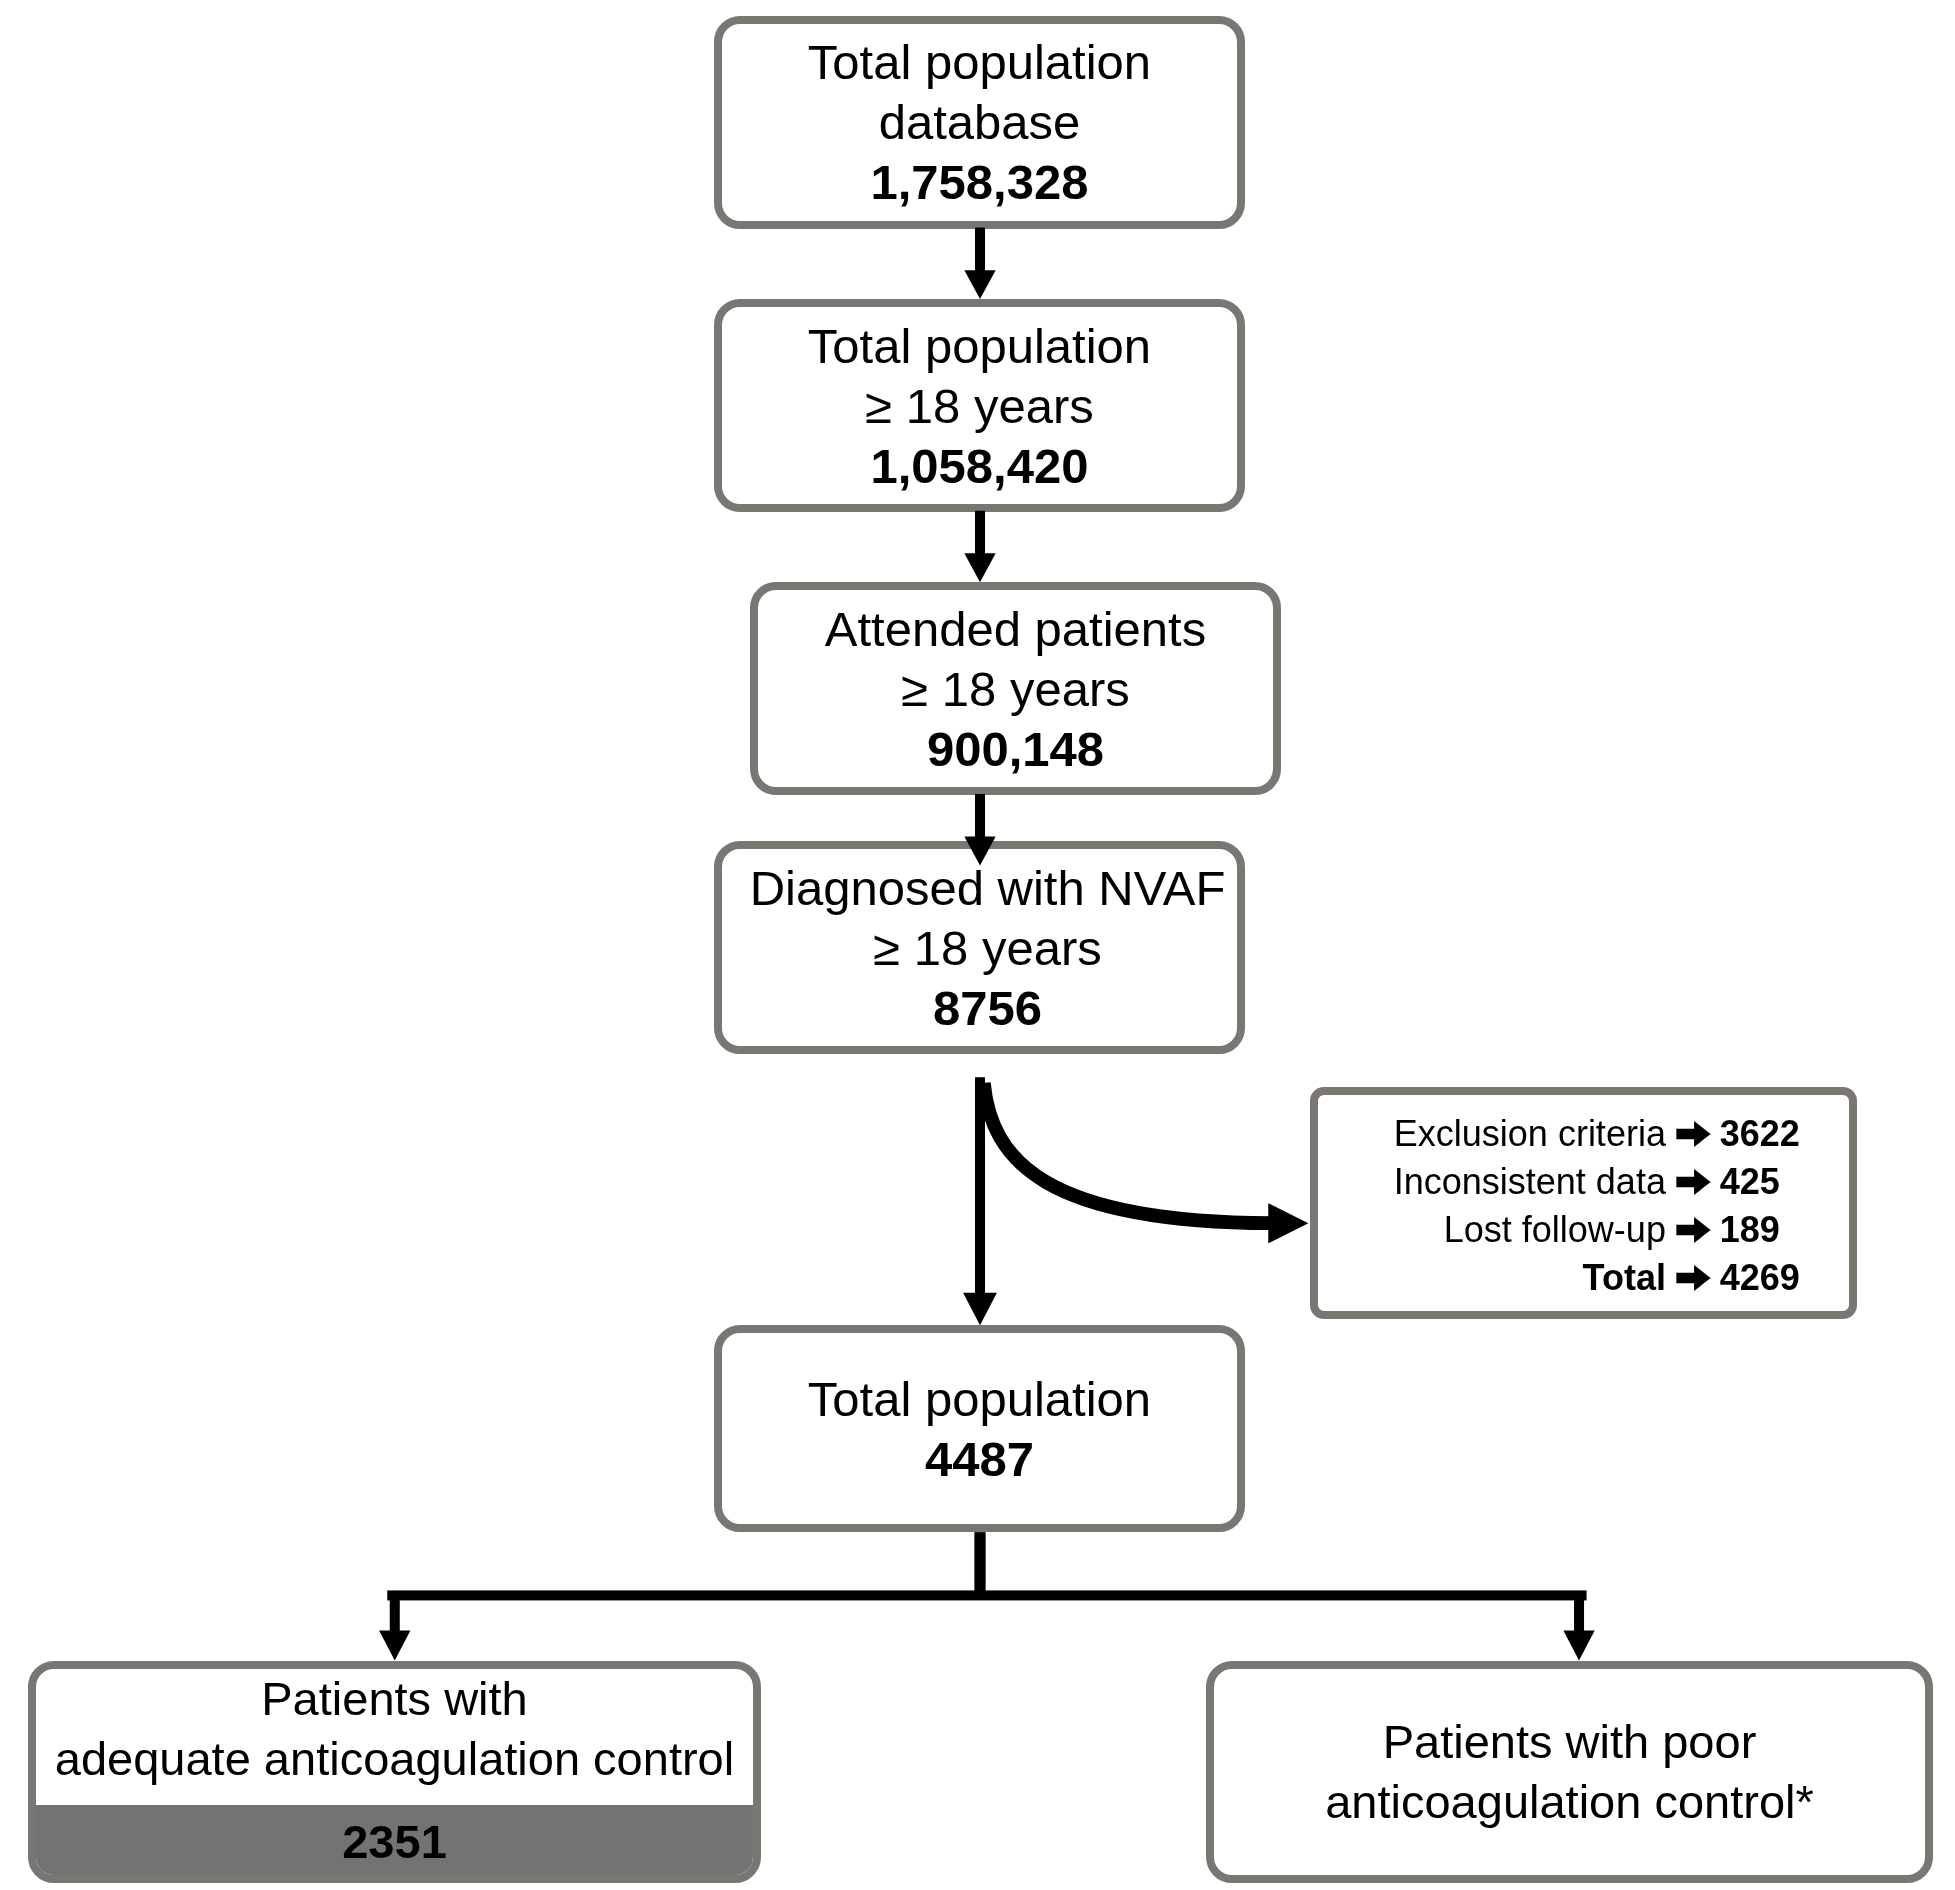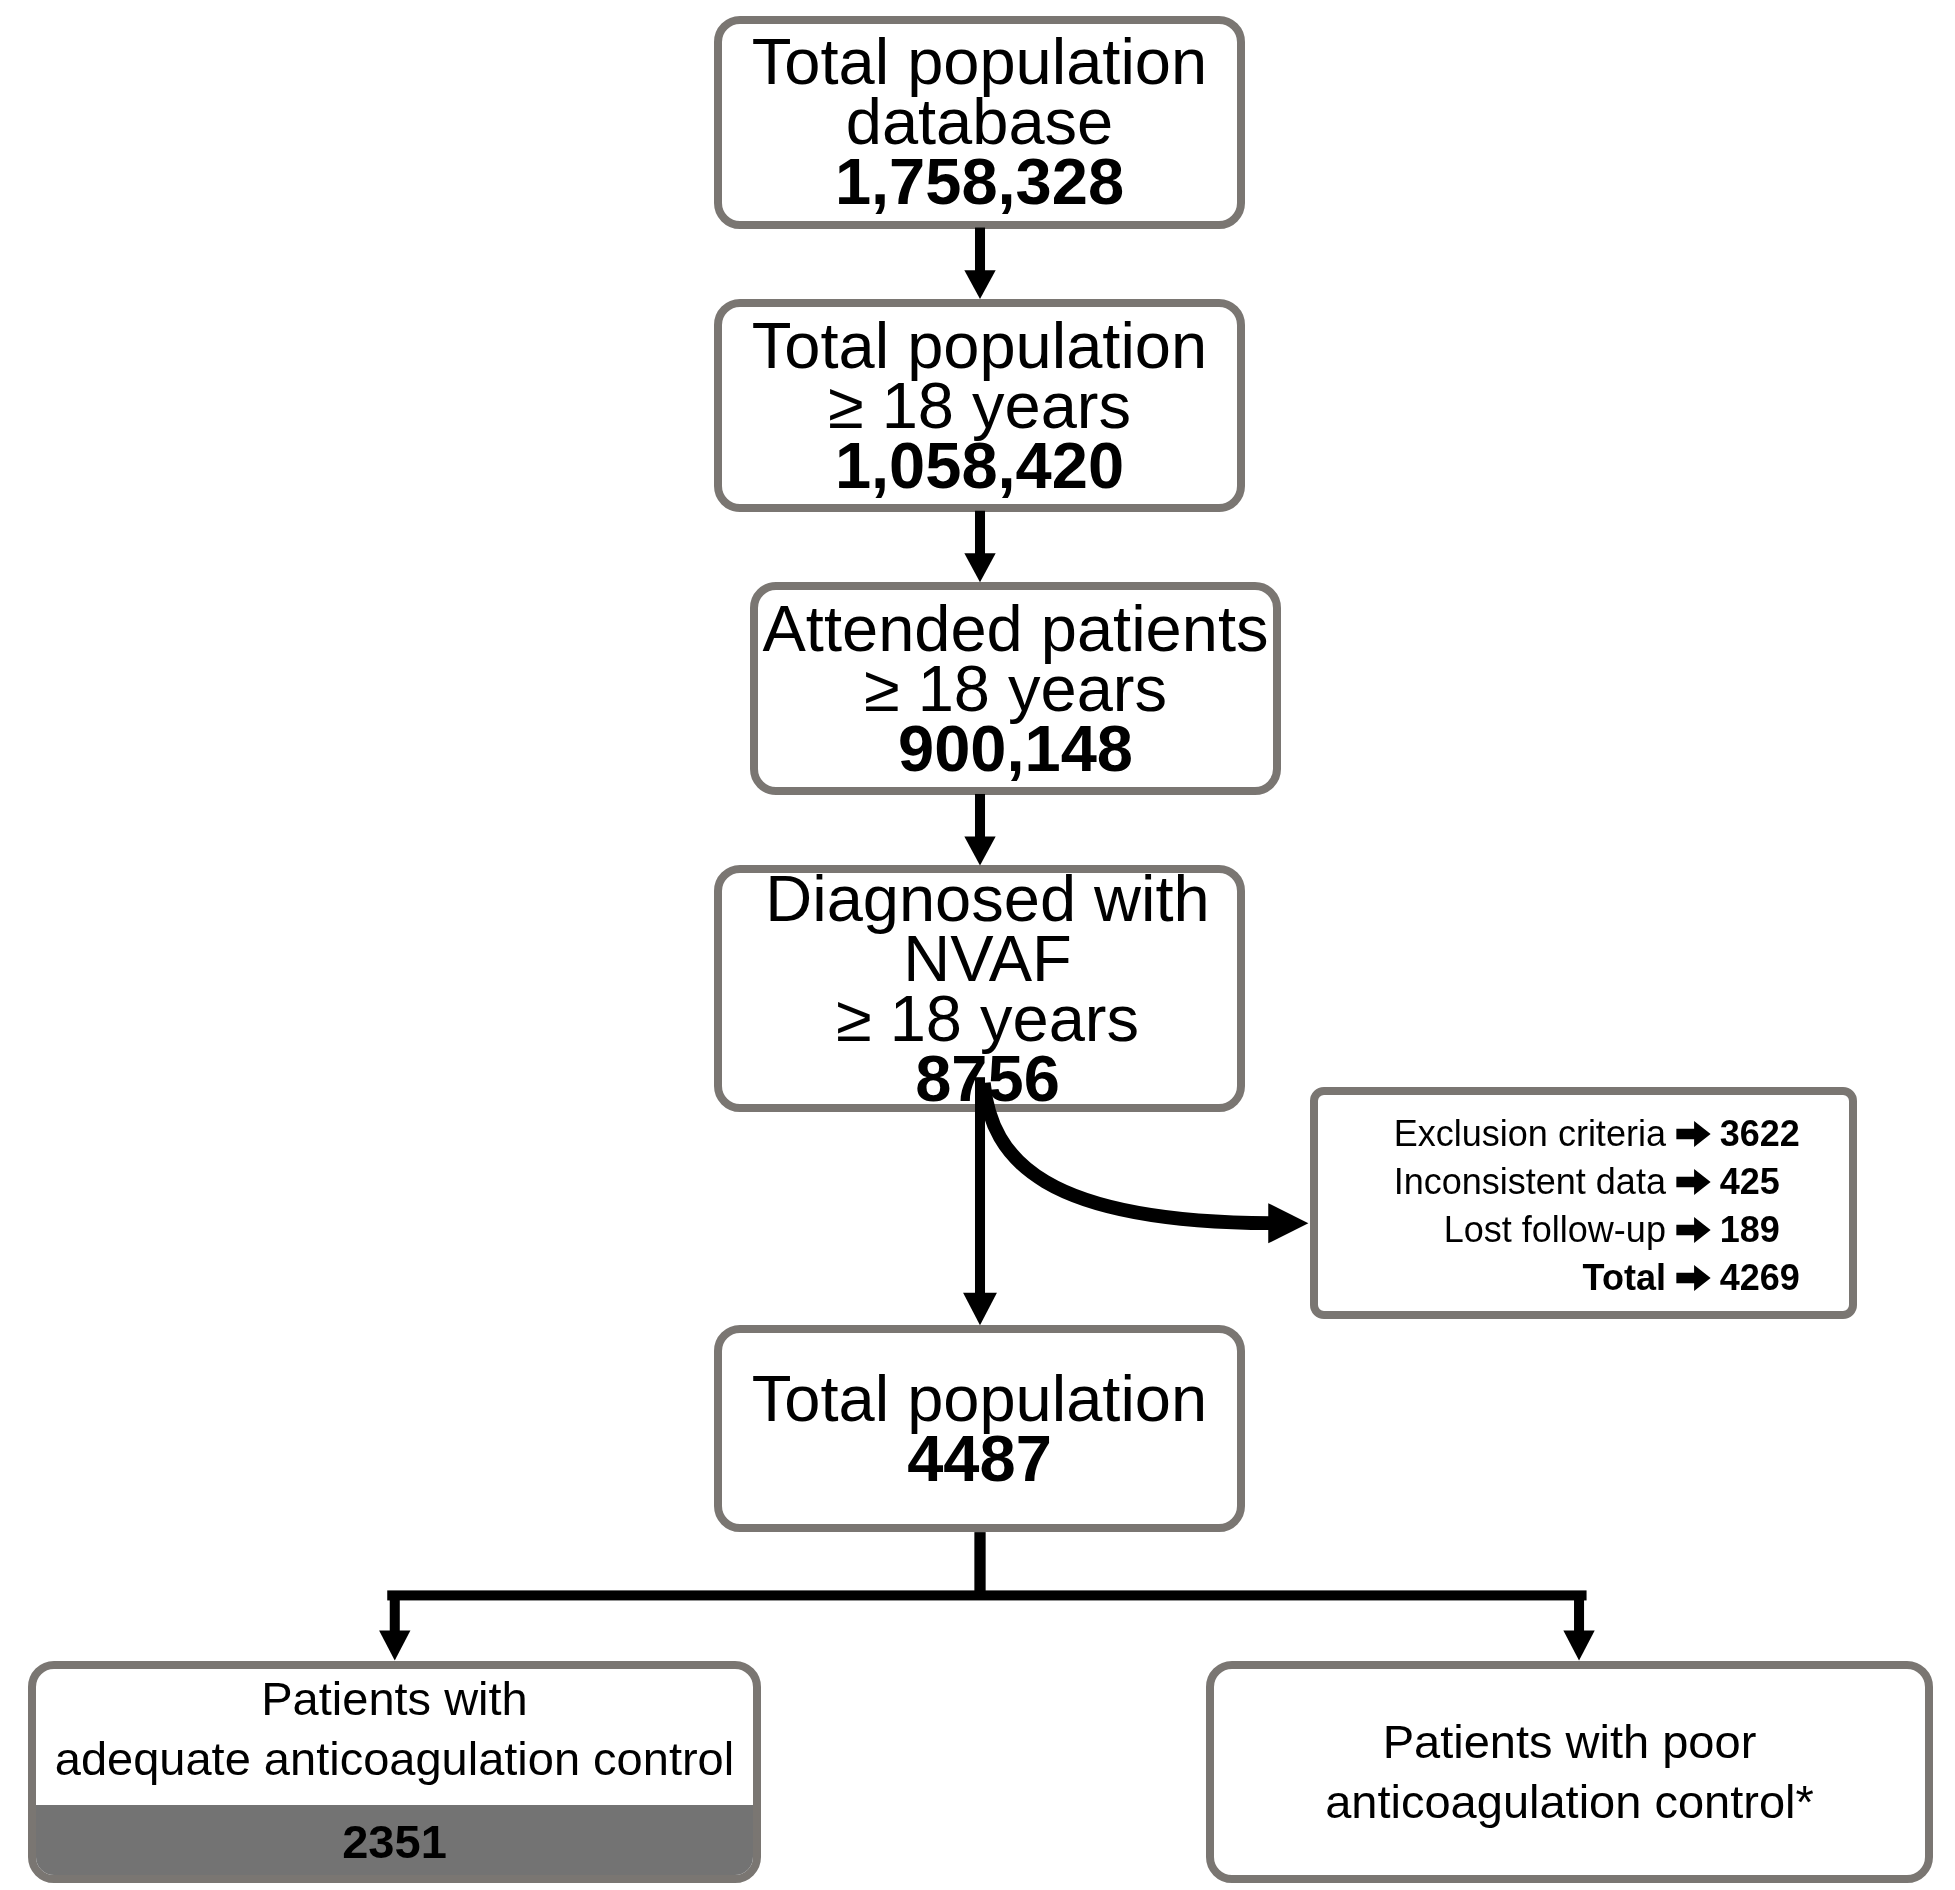--- a/index.html
+++ b/index.html
@@ -7,30 +7,30 @@
     width:1955px; height:1890px; position:relative;
     font-family:"Liberation Sans", sans-serif; color:#000;
   }
   #canvas { position:absolute; left:0; top:0; width:1955px; height:1890px; }
 
   
   .node {
     position:absolute; box-sizing:border-box; background:#ffffff;
     border:8.1px solid #7a7672; border-radius:26px;
     display:flex; flex-direction:column; align-items:center; justify-content:center;
-    text-align:center; font-size:65px; line-height:60px;
+    text-align:center; font-size:49px; line-height:60px;
   }
   .node .line { display:block; }
   .node .value { display:block; font-weight:bold; }
 
   #box1, #box2, #box3, #box4, #box5 { left:714px; width:531px; }
   #box1 { top:15.7px;   height:213px; }
   #box2 { top:299px;  height:213px; }
   #box3 { top:582px;  height:213px;margin-left:36px; }
-  #box4 { top:865px; height:247px;padding-left:16px; }
+  #box4 { top:841px; height:213px;padding-left:16px; }
   #box5 { top:1325px; height:207px; }
 
   
   #exclusion {
     position:absolute; box-sizing:border-box; background:#ffffff;
     border:8.1px solid #7a7672; border-radius:14px;
     left:1310px; top:1087px; width:547px; height:232px;
     padding:15px 16.3px 0 11.3px;
     font-size:36px; line-height:48px;
   }

